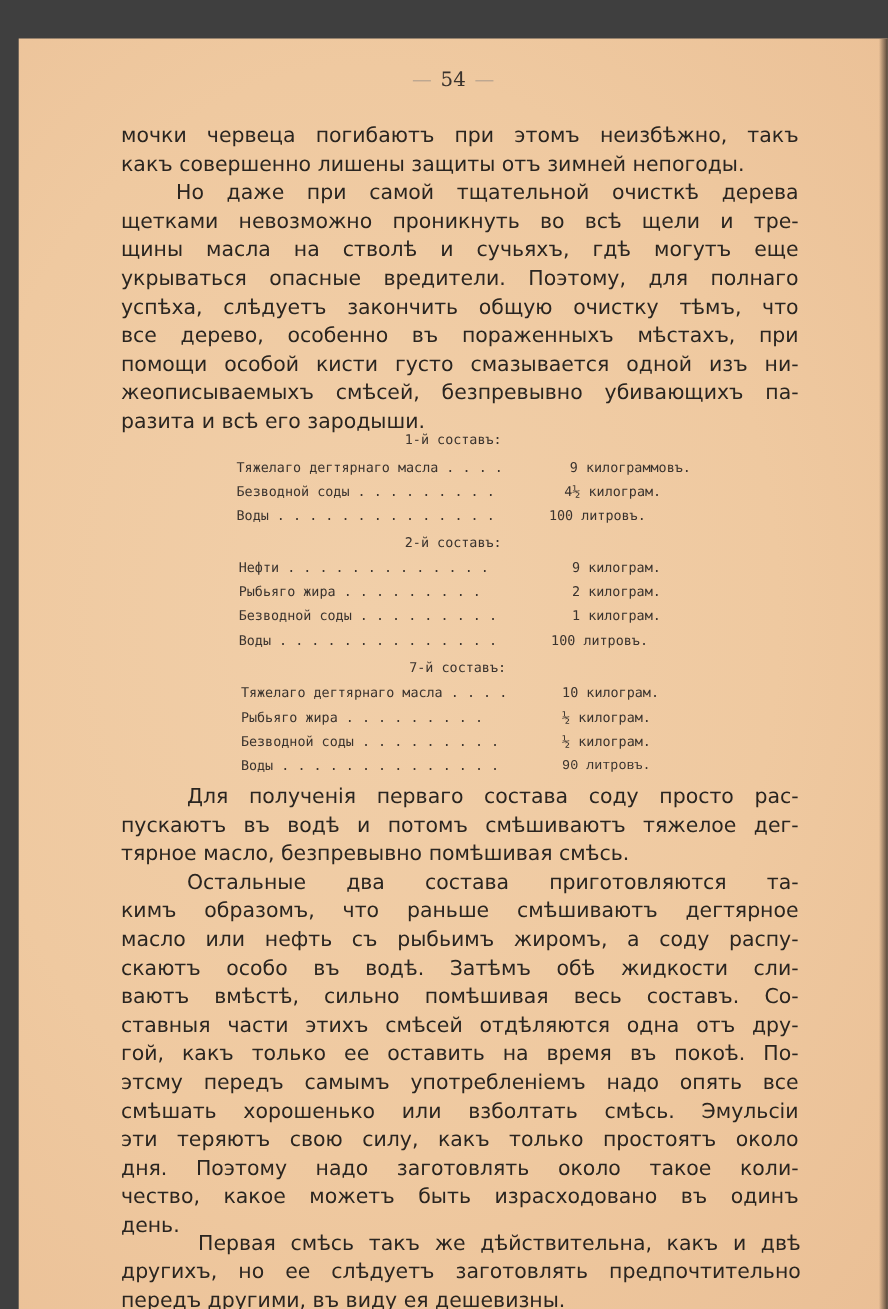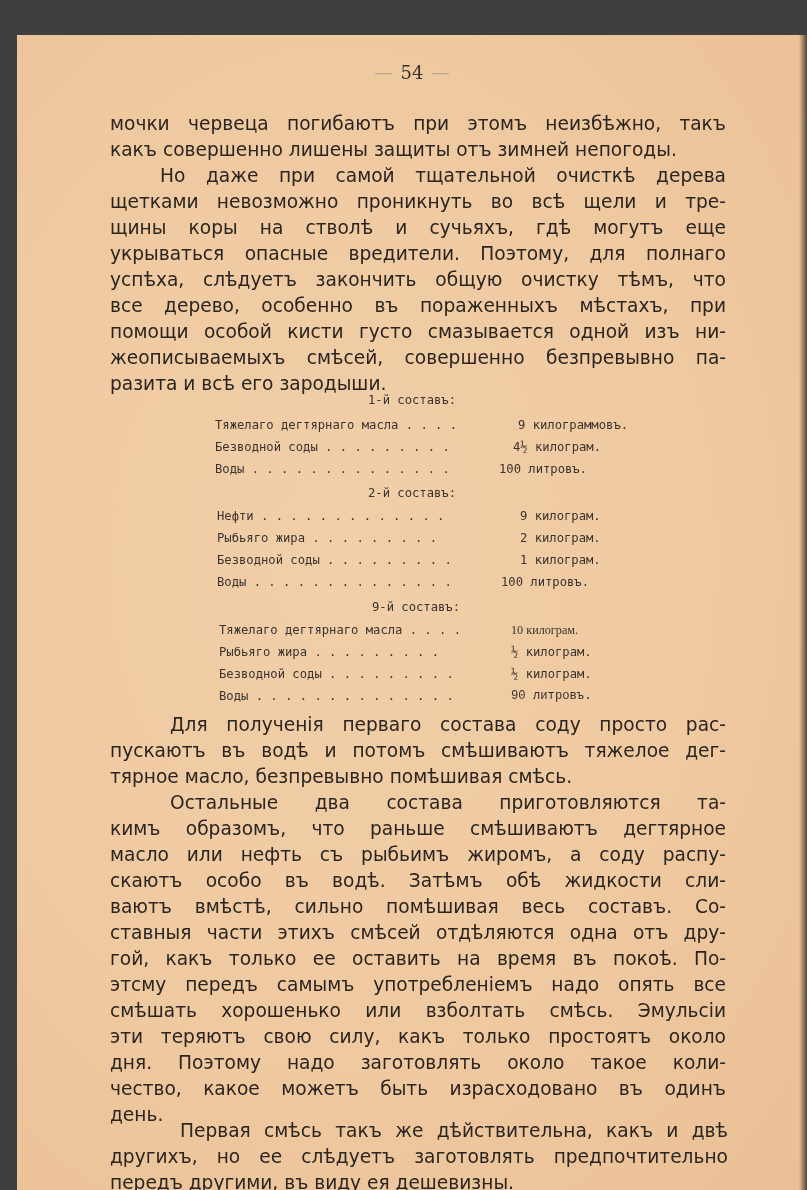--- a/index.html
+++ b/index.html
@@ -51,47 +51,47 @@
   </div>
 
   <div class="text" style="left:93px; top:76px; width:616px;">
     <div class="line justify" style="top:0; width:616px;">мочки червеца погибаютъ при этомъ неизбѣжно, такъ</div>
     <div class="line" style="top:26px;text-align:center;">какъ совершенно лишены защиты отъ зимней непогоды.</div>
   </div>
 
   <div class="text" style="left:93px; top:128px; width:616px;">
     <div class="line justify" style="top:0; left:50px; width:566px;">Но даже при самой тщательной очисткѣ дерева</div>
     <div class="line justify" style="top:26px; width:616px;">щетками невозможно проникнуть во всѣ щели и тре-</div>
-    <div class="line justify" style="top:52px; width:616px;">щины коры на стволѣ и сучьяхъ, гдѣ могутъ еще</div>
+    <div class="line justify" style="top:52px; width:616px;">щины масла на стволѣ и сучьяхъ, гдѣ могутъ еще</div>
     <div class="line justify" style="top:78px; width:616px;">укрываться опасные вредители. Поэтому, для полнаго</div>
     <div class="line justify" style="top:104px; width:616px;">успѣха, слѣдуетъ закончить общую очистку тѣмъ, что</div>
     <div class="line justify" style="top:130px; width:616px;">все дерево, особенно въ пораженныхъ мѣстахъ, при</div>
     <div class="line justify" style="top:156px; width:616px;">помощи особой кисти густо смазывается одной изъ ни-</div>
-    <div class="line justify" style="top:182px; width:616px;">жеописываемыхъ смѣсей, совершенно безпревывно па-</div>
+    <div class="line justify" style="top:182px; width:616px;">жеописываемыхъ смѣсей, безпревывно убивающихъ па-</div>
     <div class="line" style="top:208px;">разита и всѣ его зародыши.</div>
   </div>
 
   <div class="recipe" style="left:198px; top:358px;">
     <div class="recipe-title" style="left:153px; top:0;">1-й составъ:</div>
     <div class="recipe-row" style="top:25px;"><span class="name">Тяжелаго дегтярнаго масла</span><span> . . . .</span><span class="qty" style="left:303px;">9 килограммовъ.</span></div>
     <div class="recipe-row" style="top:47px;"><span class="name">Безводной соды</span><span> . . . . . . . . .</span><span class="qty" style="left:298px;">4½ килограм.</span></div>
     <div class="recipe-row" style="top:69px;"><span class="name">Воды</span><span> . . . . . . . . . . . . . .</span><span class="qty" style="left:284px;">100 литровъ.</span></div>
   </div>
 
   <div class="recipe" style="left:200px; top:451px;">
     <div class="recipe-title" style="left:151px; top:0;">2-й составъ:</div>
     <div class="recipe-row" style="top:23px;"><span class="name">Нефти</span><span> . . . . . . . . . . . . .</span><span class="qty" style="left:303px;">9 килограм.</span></div>
     <div class="recipe-row" style="top:45px;"><span class="name">Рыбьяго жира</span><span> . . . . . . . . .</span><span class="qty" style="left:303px;">2 килограм.</span></div>
     <div class="recipe-row" style="top:67px;"><span class="name">Безводной соды</span><span> . . . . . . . . .</span><span class="qty" style="left:303px;">1 килограм.</span></div>
     <div class="recipe-row" style="top:89px;"><span class="name">Воды</span><span> . . . . . . . . . . . . . .</span><span class="qty" style="left:284px;">100 литровъ.</span></div>
   </div>
 
   <div class="recipe" style="left:202px; top:565px;">
-    <div class="recipe-title" style="left:153px; top:0;">9-й составъ:</div>
-    <div class="recipe-row" style="top:23px;"><span class="name">Тяжелаго дегтярнаго масла</span><span> . . . .</span><span class="qty" style="left:292px;font-family:Liberation Serif, serif;">10 килограм.</span></div>
+    <div class="recipe-title" style="left:153px; top:0;">7-й составъ:</div>
+    <div class="recipe-row" style="top:23px;"><span class="name">Тяжелаго дегтярнаго масла</span><span> . . . .</span><span class="qty" style="left:292px;">10 килограм.</span></div>
     <div class="recipe-row" style="top:45px;"><span class="name">Рыбьяго жира</span><span> . . . . . . . . .</span><span class="qty" style="left:292px;">½ килограм.</span></div>
     <div class="recipe-row" style="top:67px;"><span class="name">Безводной соды</span><span> . . . . . . . . .</span><span class="qty" style="left:292px;">½ килограм.</span></div>
     <div class="recipe-row" style="top:89px;"><span class="name">Воды</span><span> . . . . . . . . . . . . . .</span><span class="qty" style="left:292px;font-family:Liberation Mono, monospace;">90 литровъ.</span></div>
   </div>
 
   <div class="text" style="left:93px; top:677px; width:616px;">
     <div class="line justify" style="top:0; left:60px; width:556px;">Для полученія перваго состава соду просто рас-</div>
     <div class="line justify" style="top:26px; width:616px;">пускаютъ въ водѣ и потомъ смѣшиваютъ тяжелое дег-</div>
     <div class="line" style="top:52px;">тярное масло, безпревывно помѣшивая смѣсь.</div>
   </div>

